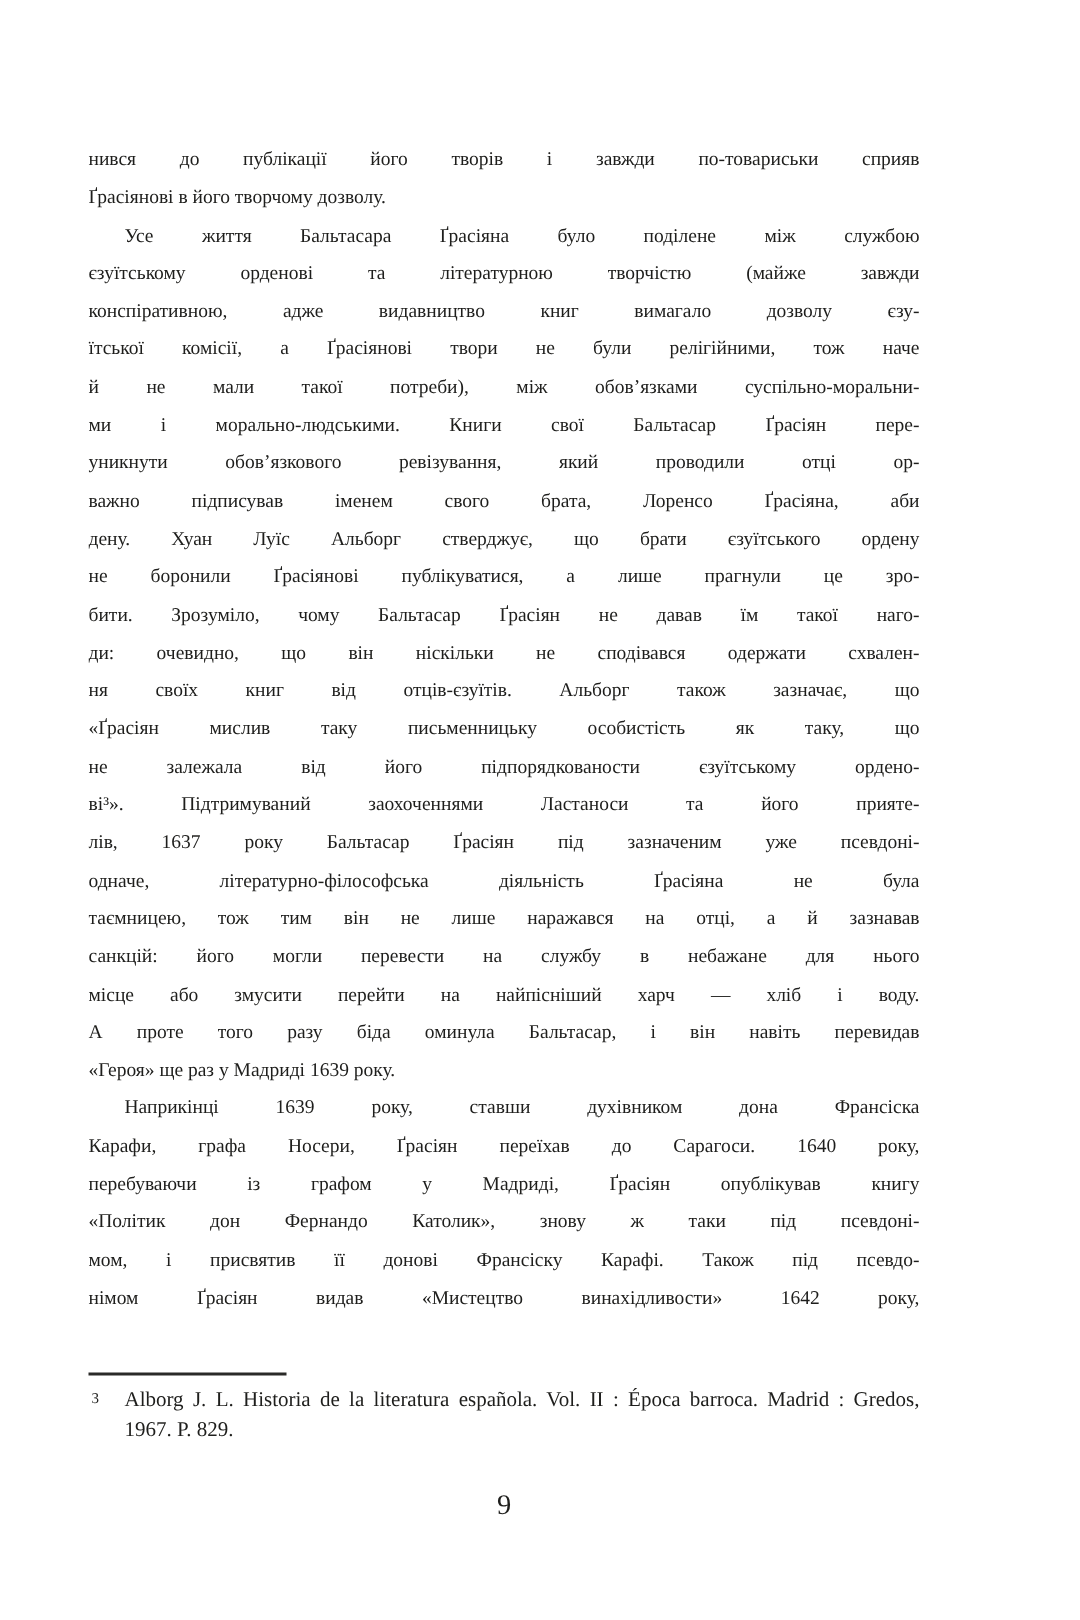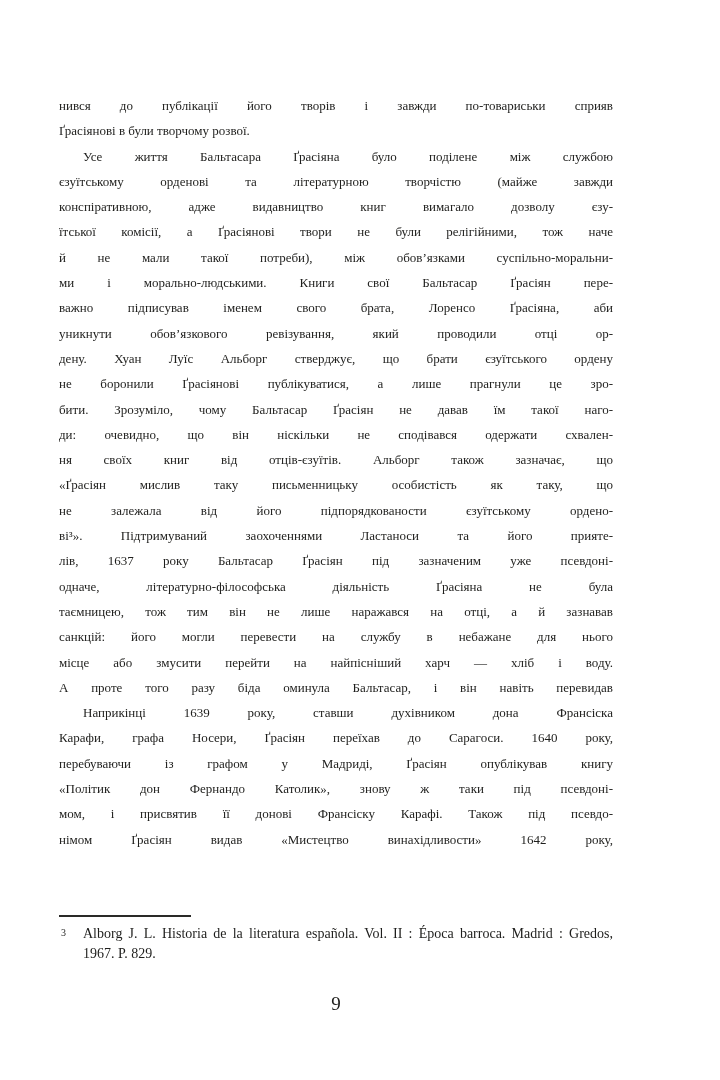--- a/index.html
+++ b/index.html
@@ -68,43 +68,44 @@
     text-align: center;
     font-size: 19px;
   }
 </style>
 </head>
 <body>
 
 <div class="page">
   <div class="body-text">
       <div class="line">нився до публікації його творів і завжди по-товариськи сприяв</div>
-      <div class="line para-end">Ґрасіянові в були творчому розвої.</div>
+      <div class="line para-end">Ґрасіянові в його творчому дозволу.</div>
       <div class="line indent">Усе життя Бальтасара Ґрасіяна було поділене між службою</div>
       <div class="line">єзуїтському орденові та літературною творчістю (майже завжди</div>
       <div class="line">конспіративною, адже видавництво книг вимагало дозволу єзу-</div>
       <div class="line">їтської комісії, а Ґрасіянові твори не були релігійними, тож наче</div>
       <div class="line">й не мали такої потреби), між обов’язками суспільно-моральни-</div>
       <div class="line">ми і морально-людськими. Книги свої Бальтасар Ґрасіян пере-</div>
+      <div class="line">уникнути обов’язкового ревізування, який проводили отці ор-</div>
       <div class="line">важно підписував іменем свого брата, Лоренсо Ґрасіяна, аби</div>
-      <div class="line">уникнути обов’язкового ревізування, який проводили отці ор-</div>
       <div class="line">дену. Хуан Луїс Альборг стверджує, що брати єзуїтського ордену</div>
       <div class="line">не боронили Ґрасіянові публікуватися, а лише прагнули це зро-</div>
       <div class="line">бити. Зрозуміло, чому Бальтасар Ґрасіян не давав їм такої наго-</div>
       <div class="line">ди: очевидно, що він ніскільки не сподівався одержати схвален-</div>
       <div class="line">ня своїх книг від отців-єзуїтів. Альборг також зазначає, що</div>
       <div class="line">«Ґрасіян мислив таку письменницьку особистість як таку, що</div>
       <div class="line">не залежала від його підпорядкованости єзуїтському ордено-</div>
       <div class="line">ві³». Підтримуваний заохоченнями Ластаноси та його прияте-</div>
       <div class="line">лів, 1637 року Бальтасар Ґрасіян під зазначеним уже псевдоні-</div>
       <div class="line">одначе, літературно-філософська діяльність Ґрасіяна не була</div>
       <div class="line">таємницею, тож тим він не лише наражався на отці, а й зазнавав</div>
       <div class="line">санкцій: його могли перевести на службу в небажане для нього</div>
       <div class="line">місце або змусити перейти на найпісніший харч — хліб і воду.</div>
       <div class="line">А проте того разу біда оминула Бальтасар, і він навіть перевидав</div>
+      <div class="line para-end">«Героя» ще раз у Мадриді 1639 року.</div>
       <div class="line indent">Наприкінці 1639 року, ставши духівником дона Франсіска</div>
       <div class="line">Карафи, графа Носери, Ґрасіян переїхав до Сарагоси. 1640 року,</div>
       <div class="line">перебуваючи із графом у Мадриді, Ґрасіян опублікував книгу</div>
       <div class="line">«Політик дон Фернандо Католик», знову ж таки під псевдоні-</div>
       <div class="line">мом, і присвятив її донові Франсіску Карафі. Також під псевдо-</div>
       <div class="line">німом Ґрасіян видав «Мистецтво винахідливости» 1642 року,</div>
     </div>
   <div class="footnote-sep"></div>
   <div class="footnote">
     <span class="fn-marker">3</span>

